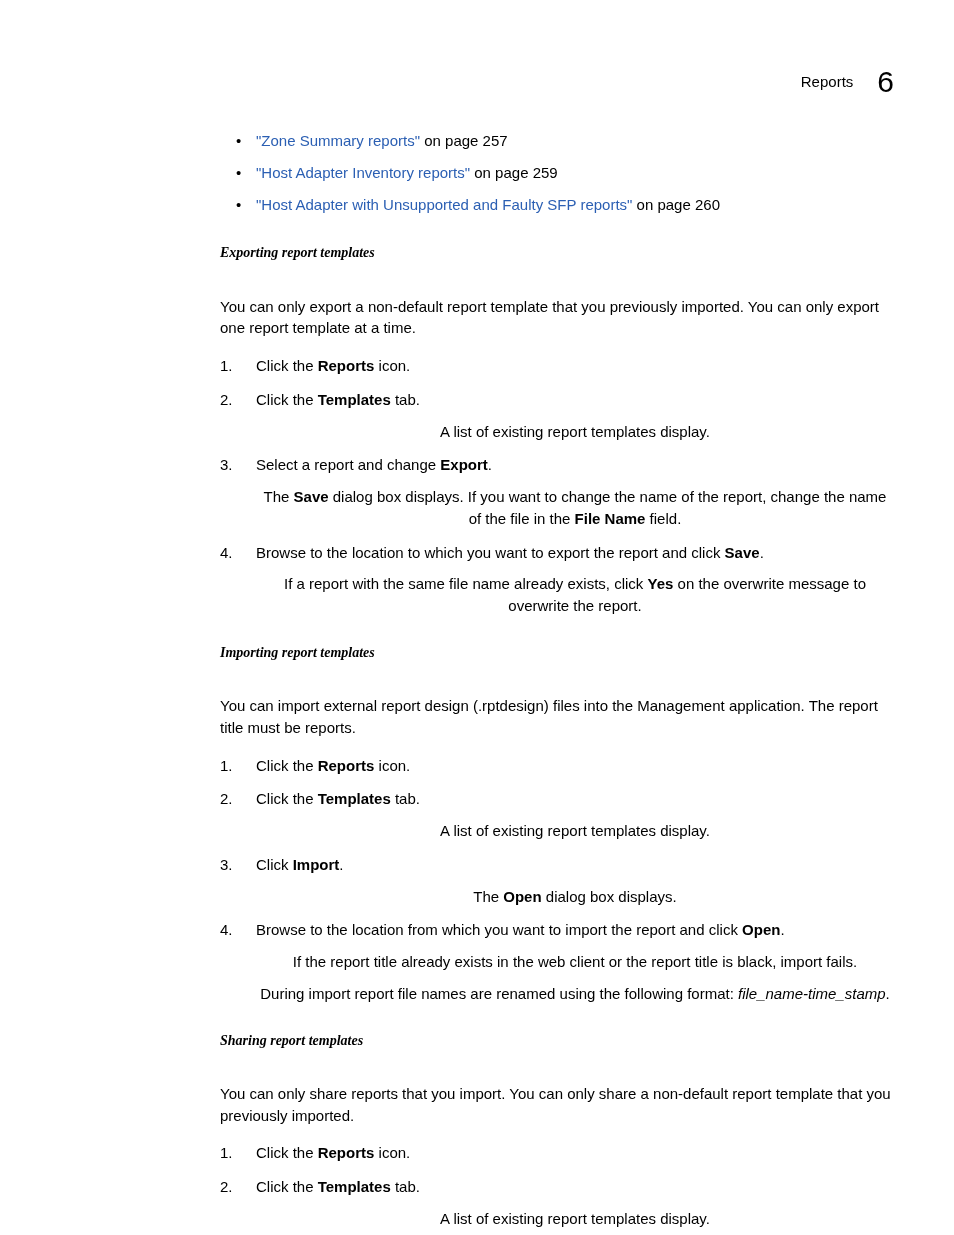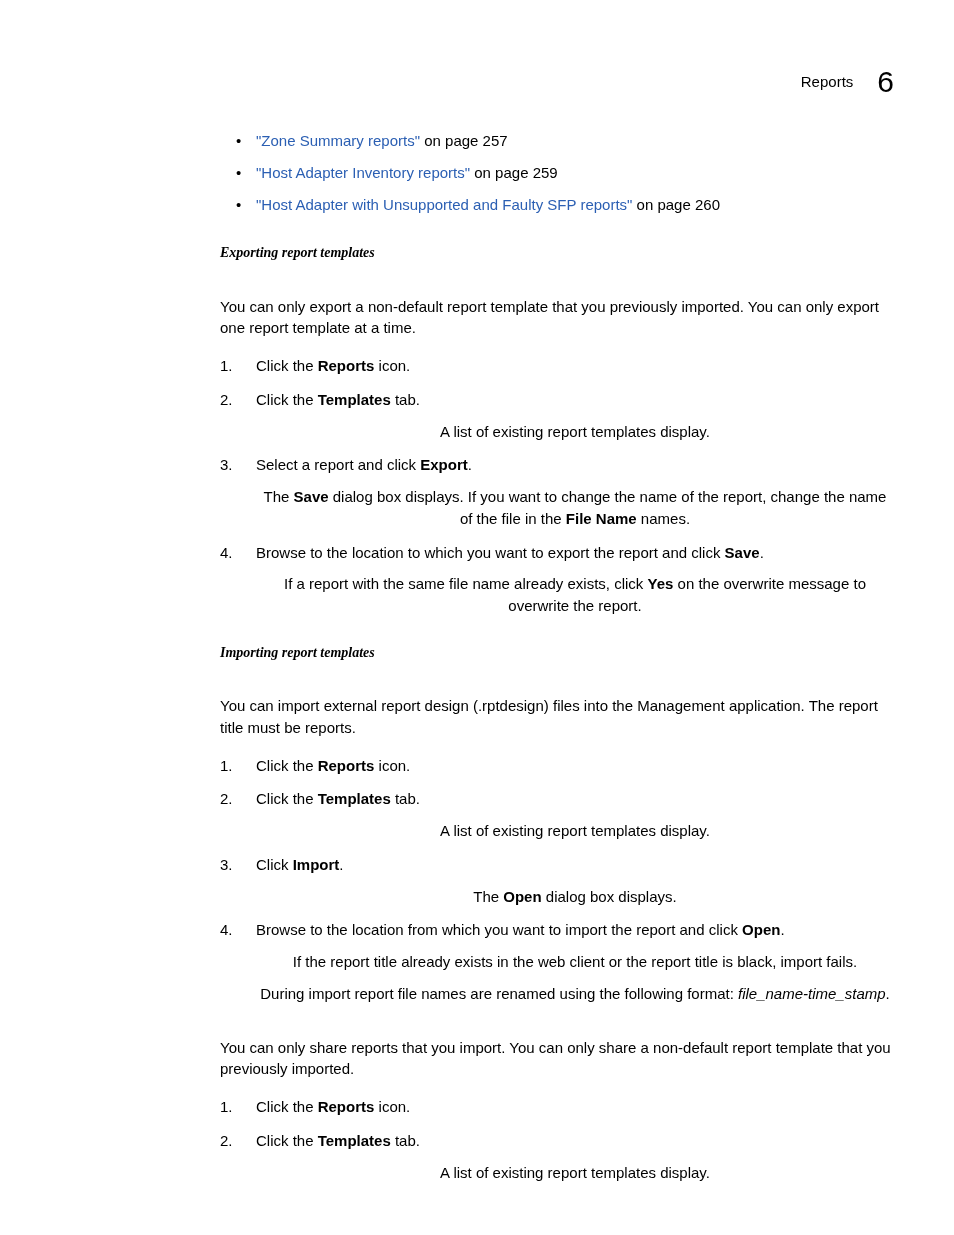--- a/index.html
+++ b/index.html
@@ -107,23 +107,23 @@
   <p class="intro">You can only export a non-default report template that you previously imported. You can only export one report template at a time.</p>
   <ol class="steps">
     <li>
       <span>Click the </span><span class="b">Reports</span><span> icon.</span>
     </li>
     <li>
       <span>Click the </span><span class="b">Templates</span><span> tab.</span>
       <div class="sub">A list of existing report templates display.</div>
     </li>
     <li>
-      <span>Select a report and click </span><span class="b">Export</span><span>.</span>
+      <span>Select a report and change </span><span class="b">Export</span><span>.</span>
       <div class="sub">
-        <span>The </span><span class="b">Save</span><span> dialog box displays. If you want to change the name of the report, change the name of the file in the </span><span class="b">File Name</span><span> names.</span>
+        <span>The </span><span class="b">Save</span><span> dialog box displays. If you want to change the name of the report, change the name of the file in the </span><span class="b">File Name</span><span> field.</span>
       </div>
     </li>
     <li>
       <span>Browse to the location to which you want to export the report and click </span><span class="b">Save</span><span>.</span>
       <div class="sub">
         <span>If a report with the same file name already exists, click </span><span class="b">Yes</span><span> on the overwrite message to overwrite the report.</span>
       </div>
     </li>
   </ol>
 
@@ -145,20 +145,21 @@
     </li>
     <li>
       <span>Browse to the location from which you want to import the report and click </span><span class="b">Open</span><span>.</span>
       <div class="sub">If the report title already exists in the web client or the report title is black, import fails.</div>
       <div class="sub">
         <span>During import report file names are renamed using the following format: </span><span class="i">file_name-time_stamp</span><span>.</span>
       </div>
     </li>
   </ol>
 
+  <h2 class="section">Sharing report templates</h2>
   <p class="intro">You can only share reports that you import. You can only share a non-default report template that you previously imported.</p>
   <ol class="steps">
     <li>
       <span>Click the </span><span class="b">Reports</span><span> icon.</span>
     </li>
     <li>
       <span>Click the </span><span class="b">Templates</span><span> tab.</span>
       <div class="sub">A list of existing report templates display.</div>
     </li>
 

